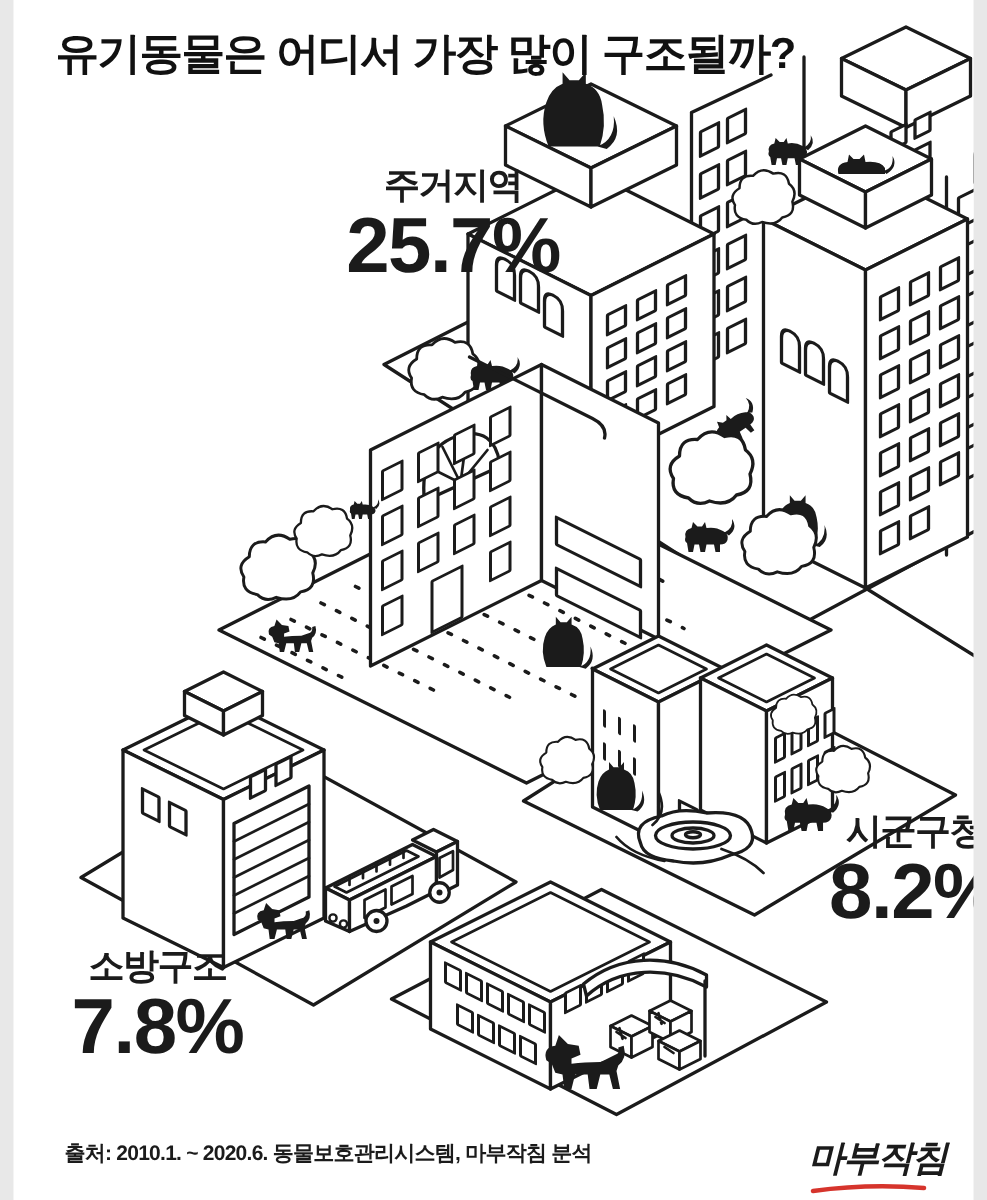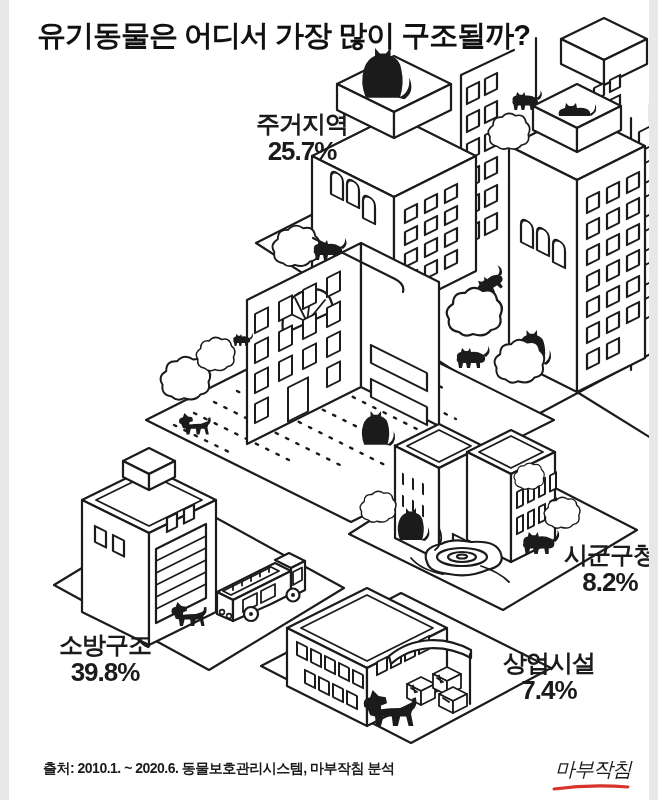--- a/index.html
+++ b/index.html
@@ -9,32 +9,32 @@
     overflow:hidden; margin:0 auto;
   }
   .stage svg{position:absolute;left:0;top:0;}
   .page-title{
     position:absolute; left:28px; top:16px; margin:0;
     font-size:29px; font-weight:900; letter-spacing:-1px; color:#111;
     white-space:nowrap; z-index:3;
   }
   .cat-label{position:absolute; text-align:center; transform:translateX(-50%); z-index:3; line-height:1.02;}
   .cat-label .lname{font-size:24px; font-weight:800; letter-spacing:-1px; white-space:nowrap;}
-  .cat-label .lval{font-size:26px; font-weight:600; letter-spacing:-1px; white-space:nowrap; margin-top:2px;}
+  .cat-label .lval{font-size:52px; font-weight:600; letter-spacing:-1px; white-space:nowrap; margin-top:2px;}
   .lbl-residential{left:293px; top:112px;}
   .lbl-school{left:181px; top:272px;}
   .lbl-district{left:601px; top:543px;}
   .lbl-fire{left:96px; top:633px;}
   .lbl-commercial{left:540px; top:651px;}
   .source-note{
     position:absolute; left:34px; top:760px; font-size:14px; font-weight:700;
     letter-spacing:-0.5px; white-space:nowrap; z-index:3;
   }
   .brand{position:absolute; right:18px; top:756px; z-index:3; text-align:right;}
-  .brand .logo-text{font-size:20px; font-weight:400; font-style:italic; letter-spacing:-1px; white-space:nowrap;}
+  .brand .logo-text{font-size:24px; font-weight:700; font-style:italic; letter-spacing:-1px; white-space:nowrap;}
   .brand svg{position:static; display:block; margin-top:0px;}
 </style>
 </head>
 <body>
 
 <div class="stage">
 
   <h1 class="page-title">유기동물은 어디서 가장 많이 구조될까?</h1>
 
   <svg width="658" height="800" viewBox="0 0 658 800" aria-hidden="true">
@@ -377,25 +377,21 @@
   <div class="cat-label lbl-residential">
     <div class="lname">주거지역</div>
     <div class="lval">25.7%</div>
   </div>
   <div class="cat-label lbl-district">
     <div class="lname">시군구청</div>
     <div class="lval">8.2%</div>
   </div>
   <div class="cat-label lbl-fire">
     <div class="lname">소방구조</div>
-    <div class="lval">39.8%</div>
-  </div>
-  <div class="cat-label lbl-commercial">
-    <div class="lname">상업시설</div>
-    <div class="lval">7.4%</div>
+    <div class="lval">7.8%</div>
   </div>
 
   <div class="source-note">출처: 2010.1. ~ 2020.6. 동물보호관리시스템, 마부작침 분석</div>
 
   <div class="brand">
     <div class="logo-text">마부작침</div>
     <svg width="80" height="8" viewBox="0 0 80 8">
       <path d="M3,6 Q40,1 77,4" stroke="#d6342c" stroke-width="3" fill="none" stroke-linecap="round"></path>
     </svg>
   </div>

